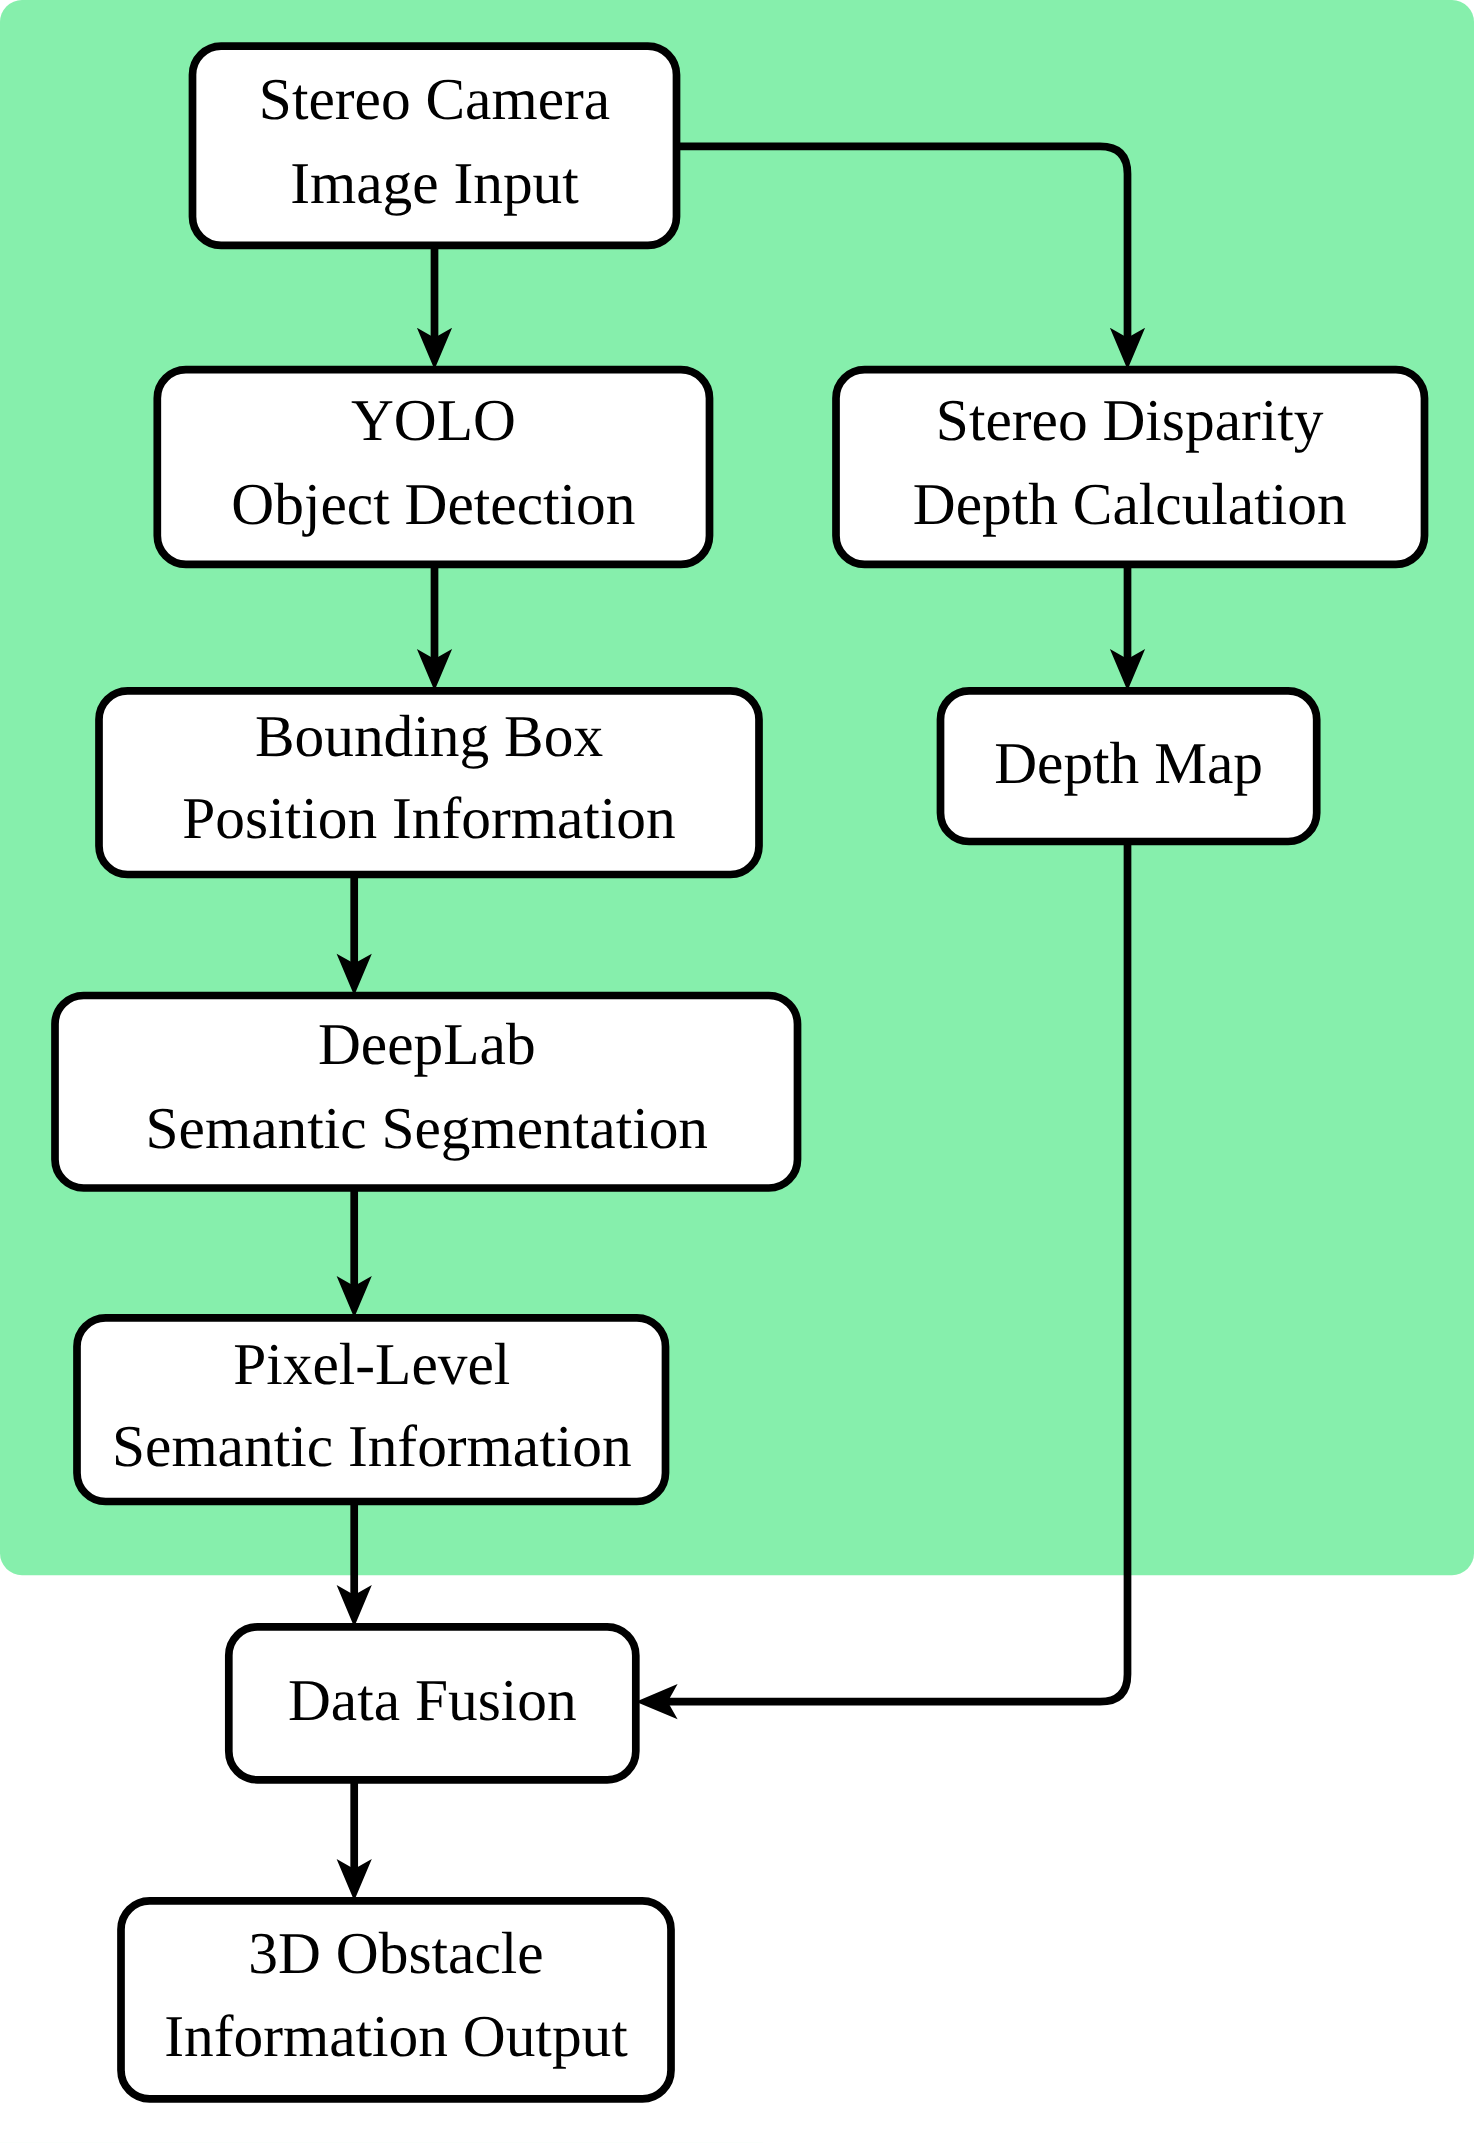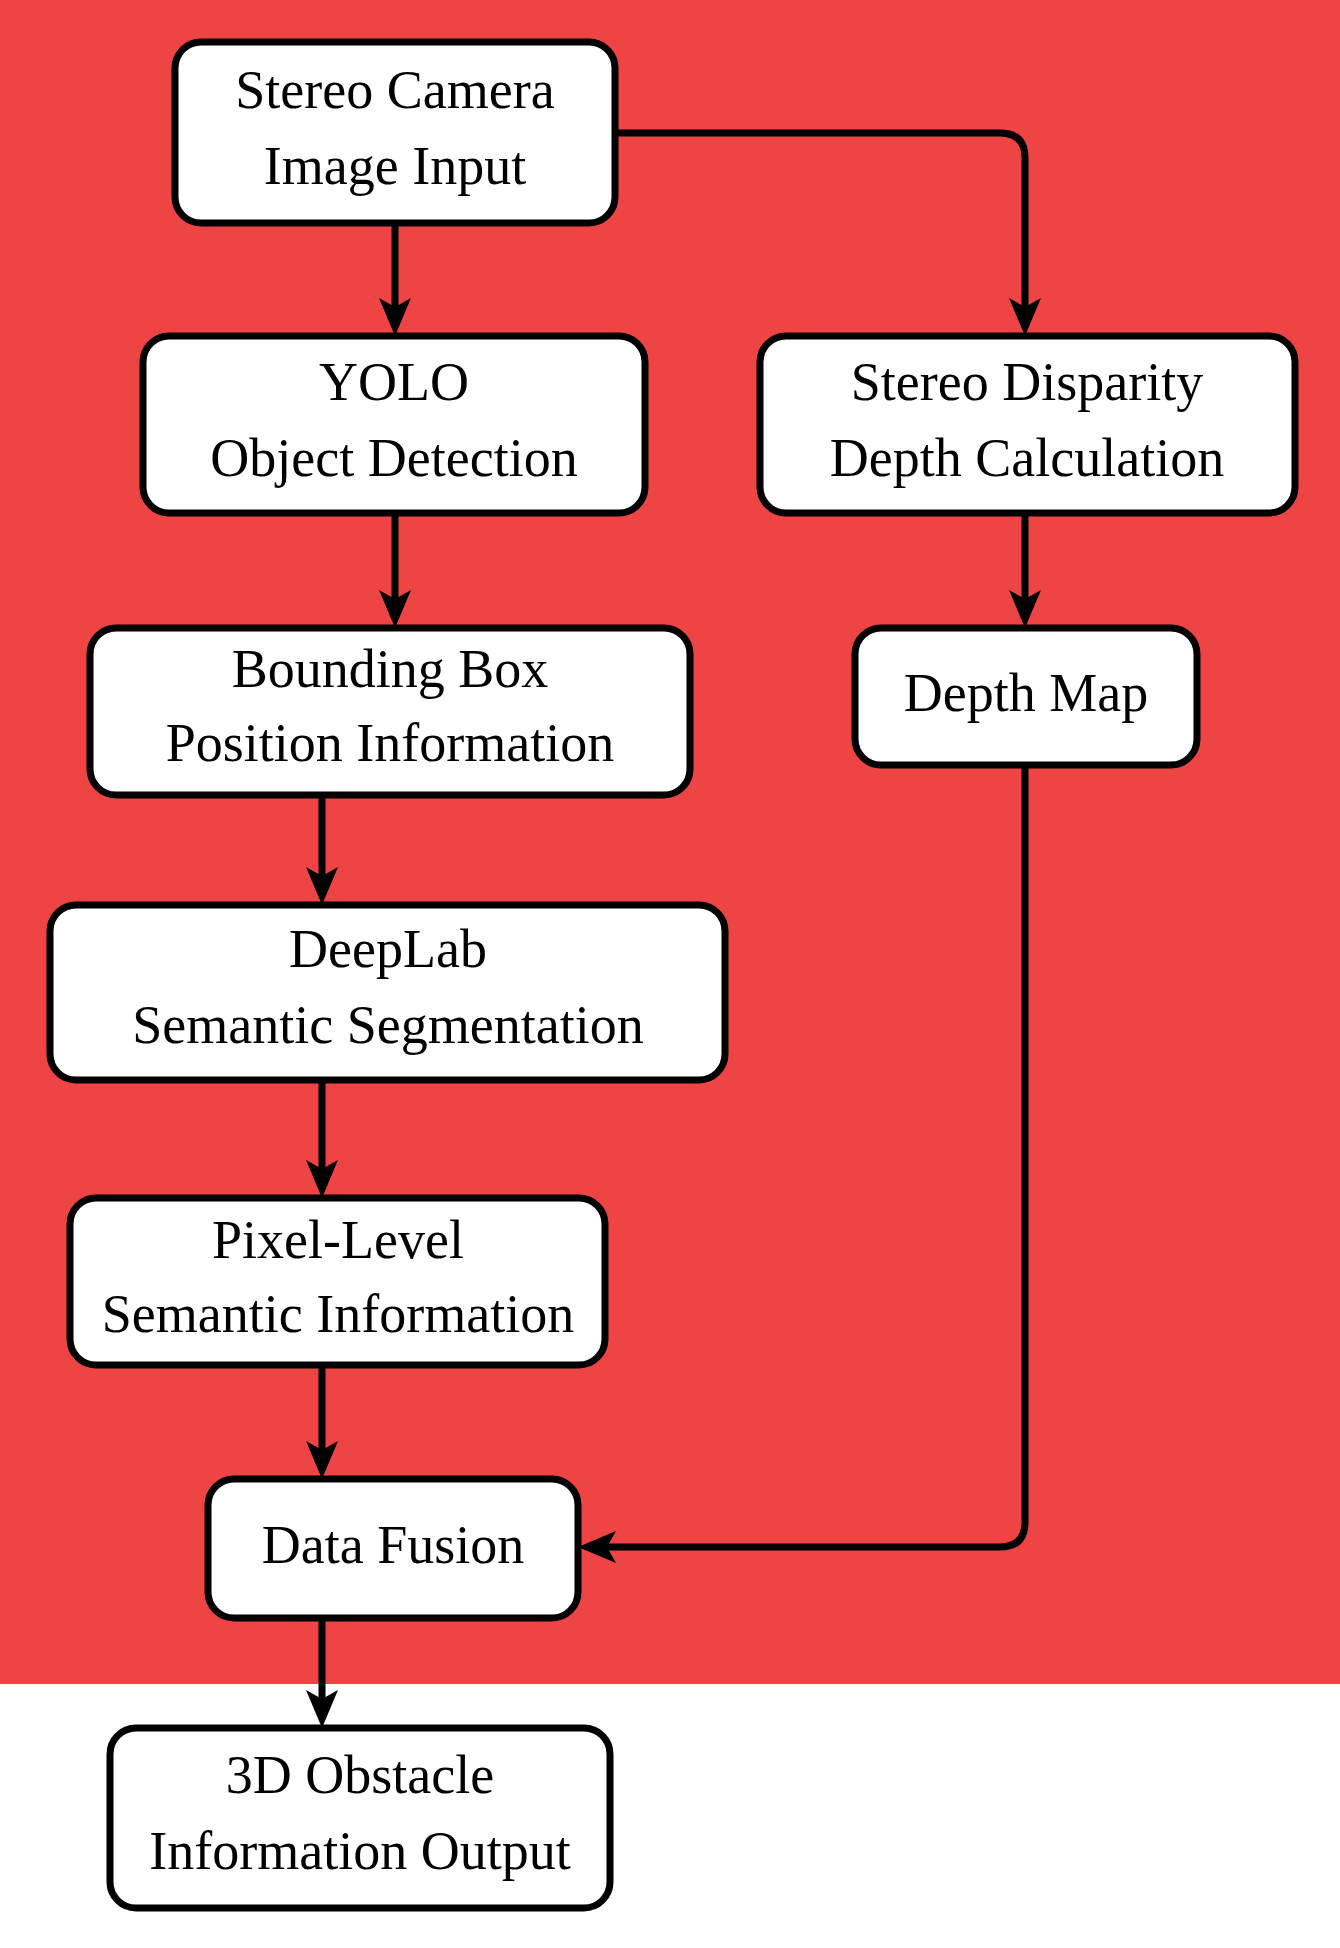--- a/index.html
+++ b/index.html
@@ -9,22 +9,23 @@
   }
   body {
     width: 1340px;
     height: 1948px;
     overflow: hidden;
     font-family: "Liberation Serif", "DejaVu Serif", serif;
   }
   #flowchart-root {
     position: relative;
     width: 1340px;
-    height: 1684px;
-    background: #ef4444;
+    height: 1432px;
+    background: #86efac;
+    border-radius: 20px;
   }
   svg.diagram {
     display: block;
     width: 1340px;
     height: 1948px;
   }
   .node-box {
     fill: #ffffff;
     stroke: #000000;
     stroke-width: 7;

